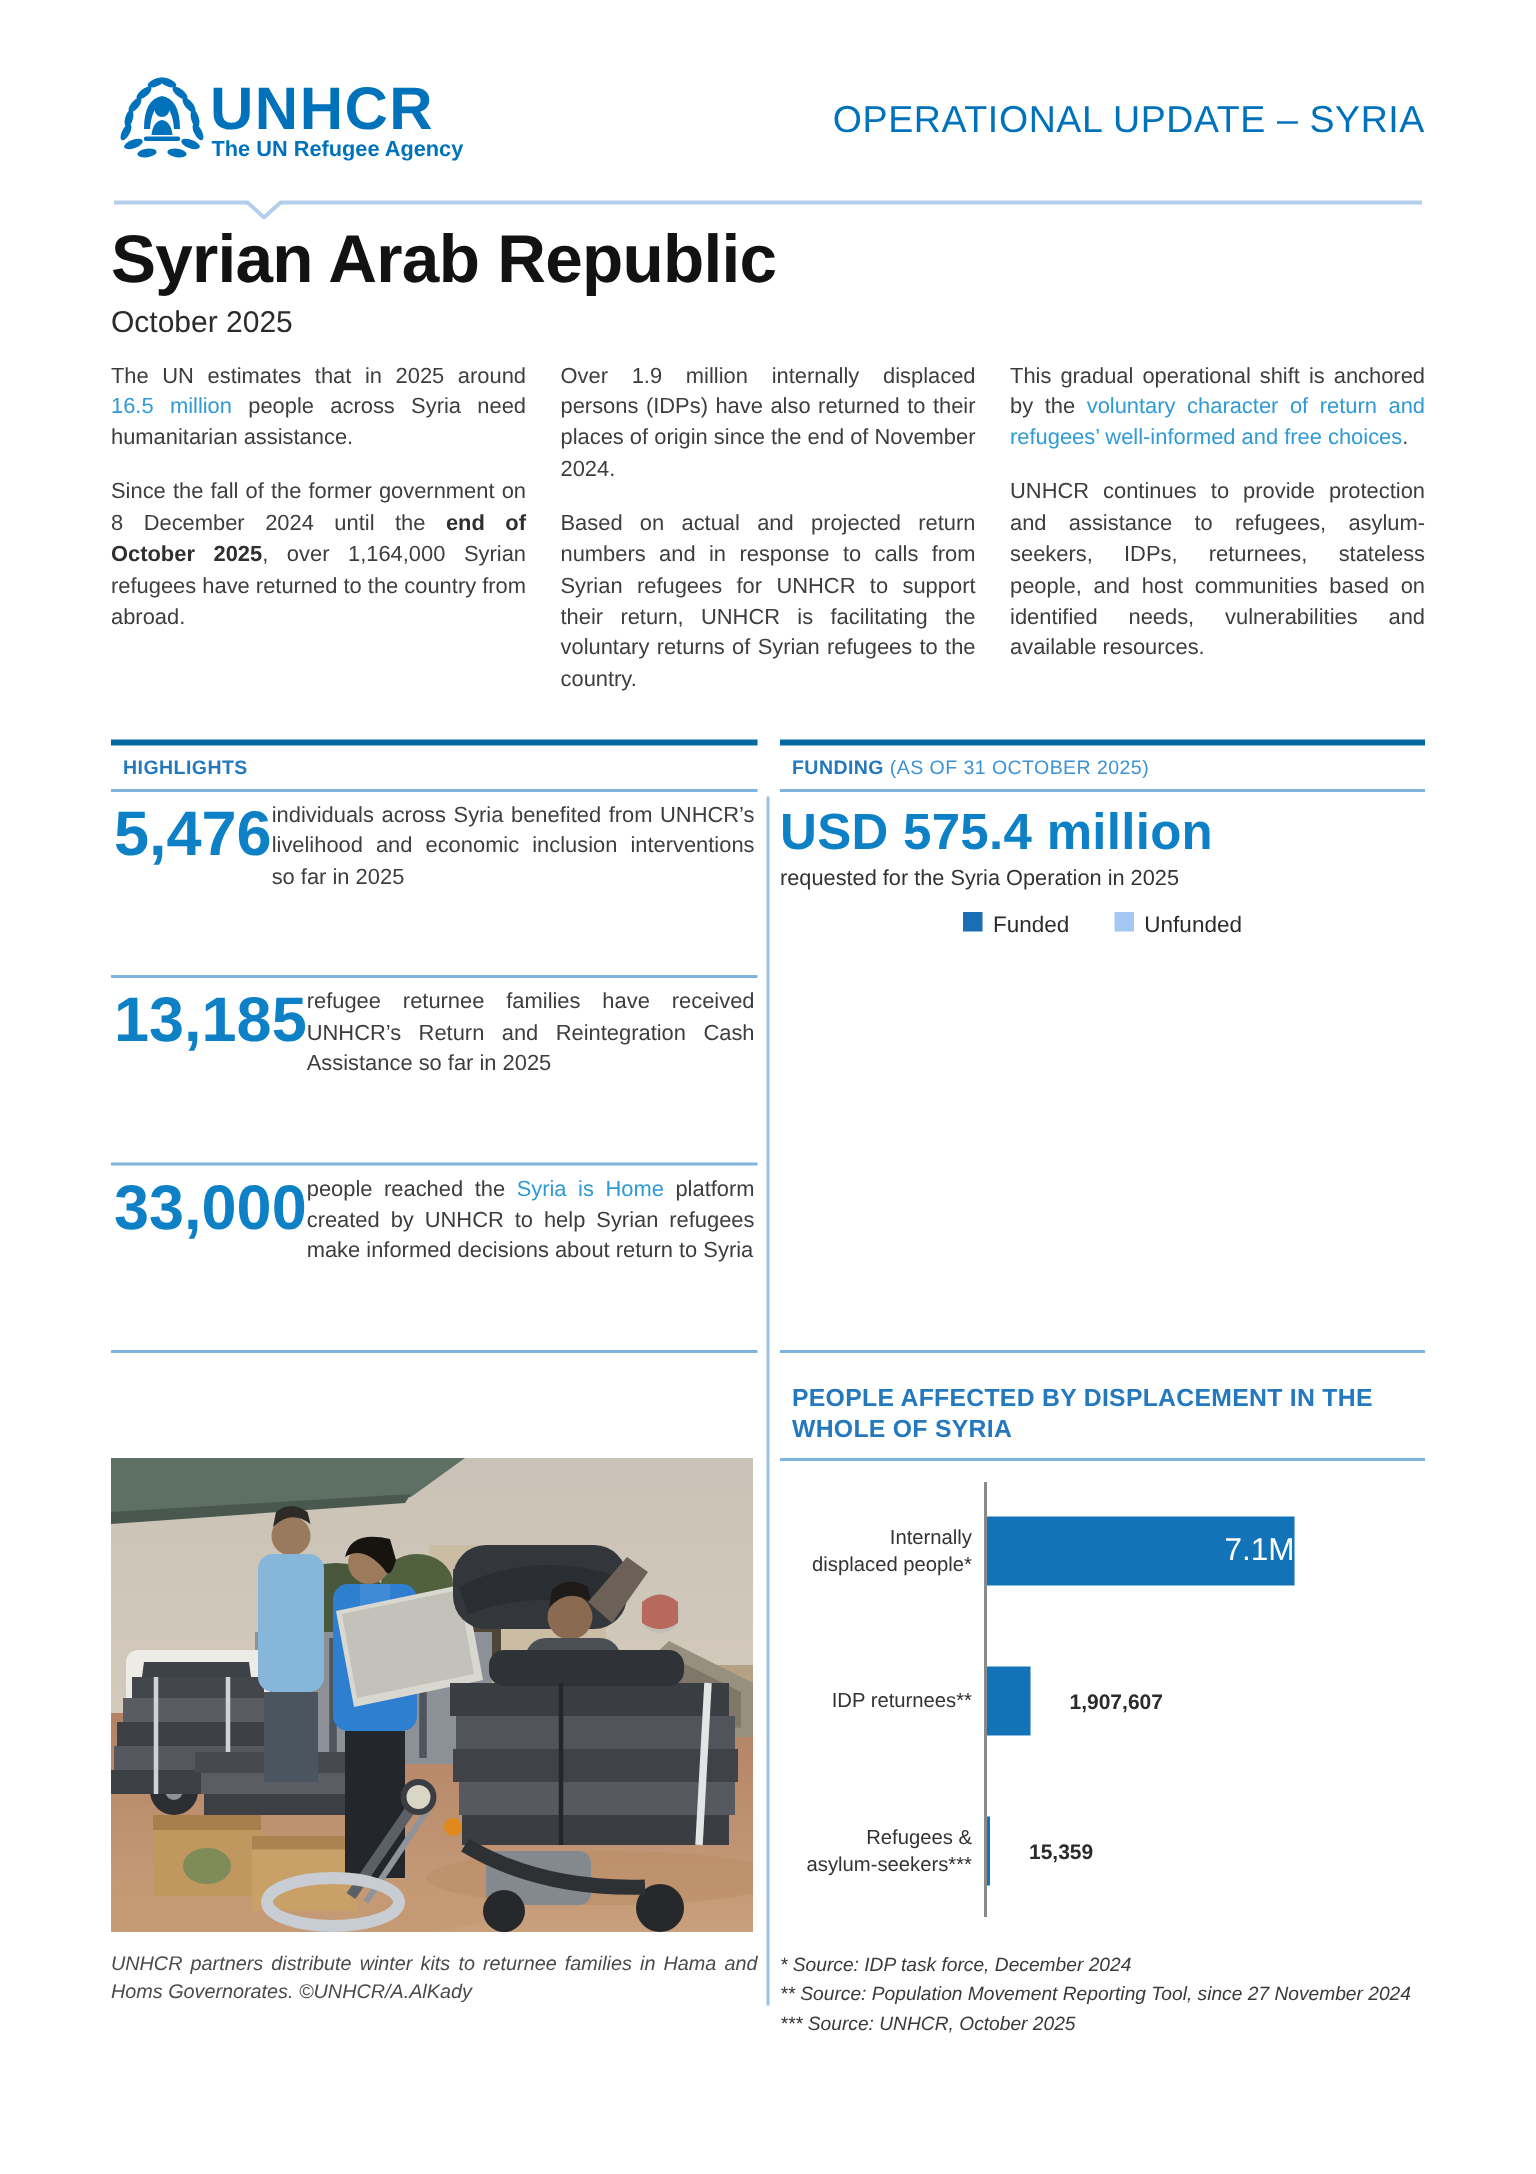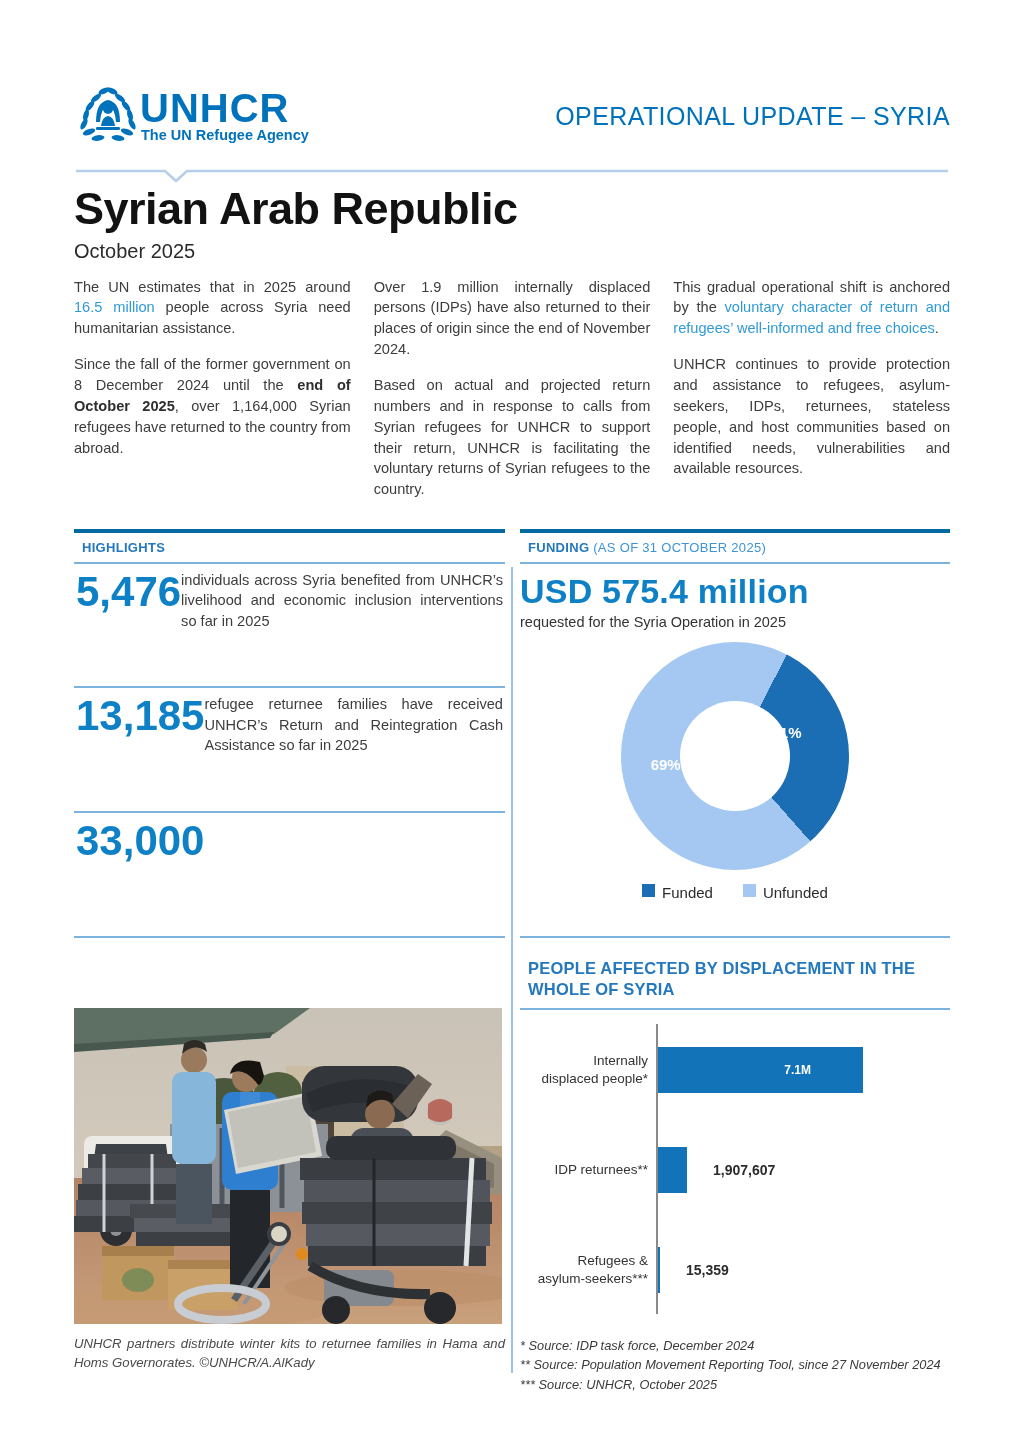--- a/index.html
+++ b/index.html
@@ -1,21 +1,21 @@
 <!DOCTYPE html>
 <html><head>
 <meta charset="utf-8">
 <style>
   * { margin:0; padding:0; box-sizing:border-box; }
   html,body { background:#ffffff; }
   body { font-family:"Liberation Sans", sans-serif; color:#3d3d3d; }
   .page { position:relative; width:1024px; height:1449px; margin:0 auto; background:#fff; overflow:hidden; padding:42px 74px 0 74px; }
 
   
-  .hdr { display:flex; justify-content:space-between; align-items:flex-start; height:68px;margin-top:36px; }
+  .hdr { display:flex; justify-content:space-between; align-items:flex-start; height:68px; }
   .hdr-title { margin-top:24px; font-size:25px; color:#0072BC; letter-spacing:.4px; font-weight:400; }
 
   .chevline { display:block; margin-top:16px; }
 
   h1.doc-title { margin-top:2px; font-size:45px; font-weight:700; color:#121212; letter-spacing:-.5px; line-height:1.1; }
   .doc-sub { margin-top:6px; font-size:20px; color:#2b2b2b; }
 
   
   .intro { display:flex; gap:23px; margin-top:14px; min-height:248px; }
   .intro .col { flex:1; font-size:14.6px; line-height:1.43; text-align:justify; color:#3d3d3d; }
@@ -57,21 +57,21 @@
   .photo-block { width:431px; margin-right:15px; }
   .photo { margin-top:58px; width:428px; height:316px; }
   .caption { margin-top:6px; font-style:italic; font-size:13.2px; line-height:1.45; color:#4a4a4a; text-align:justify; }
 
   .people-head { padding:8px 2px 7px 8px; border-bottom:2px solid #7fb3df; font-size:16.5px; font-weight:700; color:#2478be; line-height:1.3; letter-spacing:.2px; }
   .bars { position:relative; margin-top:10px; padding-left:138px; height:300px; }
   .bar-axis { position:absolute; left:136px; top:4px; height:290px; width:2px; background:#8a8a8a; }
   .bar-row { height:100px; display:flex; align-items:center; position:relative; }
   .bar-label { position:absolute; left:-138px; width:128px; text-align:right; font-size:13.5px; color:#333; line-height:1.3; }
   .bar { height:46px; background:#1273b9; display:flex; align-items:center; justify-content:flex-end; }
-  .bar-value-in { color:#fff; font-weight:700; font-size:12px; padding-right:52px; }
+  .bar-value-in { color:#fff; font-weight:400; font-size:21px; }
   .bar-value-out { margin-left:26px; font-weight:700; font-size:14px; color:#2b2b2b; }
   .footnotes { margin-top:16px; font-style:italic; font-size:12.8px; line-height:1.55; color:#3a3a3a; }
 
   
   .footer { position:absolute; left:74px; right:74px; top:1452px; border-top:2px solid #7fb3df; padding-top:8px; display:flex; justify-content:space-between; align-items:center; }
   .footer-link { font-size:15px; color:#0077be; }
   .footer-page { font-size:14px; color:#2478be; }
 </style>
 </head>
 <body>
@@ -141,36 +141,30 @@
           <div class="stat">
             <div class="stat-value">5,476</div>
             <div class="stat-desc"><span>individuals across Syria benefited from UNHCR’s livelihood and economic inclusion interventions so far in 2025</span></div>
           </div>
           <div class="stat">
             <div class="stat-value">13,185</div>
             <div class="stat-desc"><span>refugee returnee families have received UNHCR’s Return and Reintegration Cash Assistance so far in 2025</span></div>
           </div>
           <div class="stat">
             <div class="stat-value">33,000</div>
+            <div class="stat-desc"><span>people reached the </span><span class="txt-link">Syria is Home</span><span> platform created by UNHCR to help Syrian refugees make informed decisions about return to Syria</span></div>
           </div>
         </div>
     </div>
 
     <div class="rcol">
       <div class="sec-head"><span>FUNDING</span><span class="light"> (AS OF 31 OCTOBER 2025)</span></div>
       <div class="fund-region">
         <div class="fund-amount">USD 575.4 million</div>
         <div class="fund-sub">requested for the Syria Operation in 2025</div>
-        <div class="donut-wrap">
-          <div class="donut" id="donut" style="background: conic-gradient(from 27deg, rgb(27, 110, 180) 0deg, rgb(27, 110, 180) 111.6deg, rgb(165, 200, 242) 111.6deg, rgb(165, 200, 242) 360deg);">
-            <div class="donut-hole"></div>
-          <div class="donut-label" style="left: 66%; top: 36%;">31%</div>
-              <div class="donut-label" style="left: 13%; top: 50%;">69%</div>
-            </div>
-        </div>
         <div class="legend" id="legend">
             <div class="legend-item">
               <span class="legend-swatch" style="background: rgb(27, 110, 180);"></span>
               <span>Funded</span>
             </div>
             <div class="legend-item">
               <span class="legend-swatch" style="background: rgb(165, 200, 242);"></span>
               <span>Unfunded</span>
             </div>
           </div>

